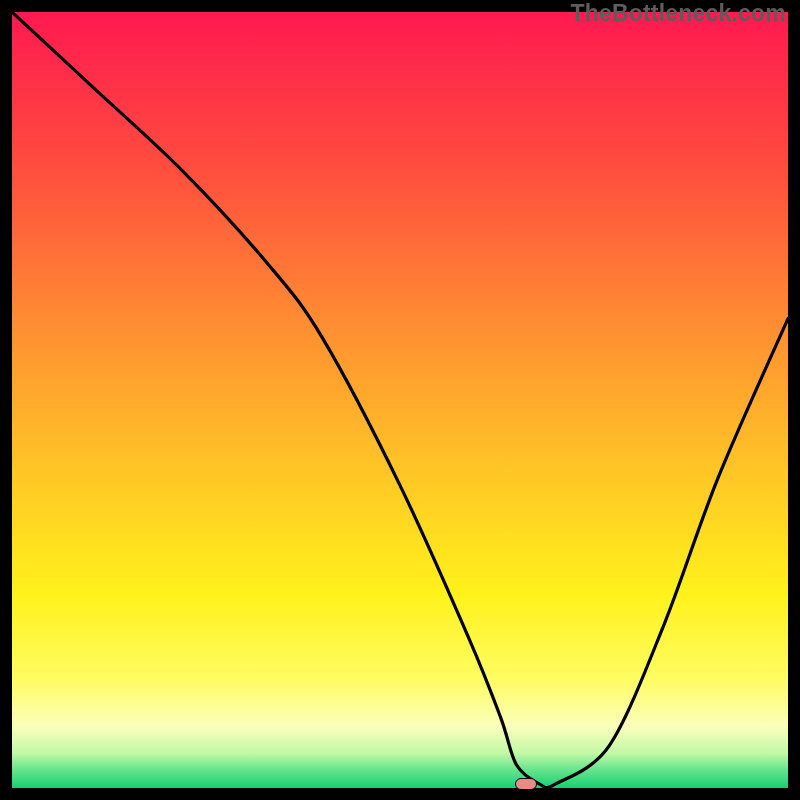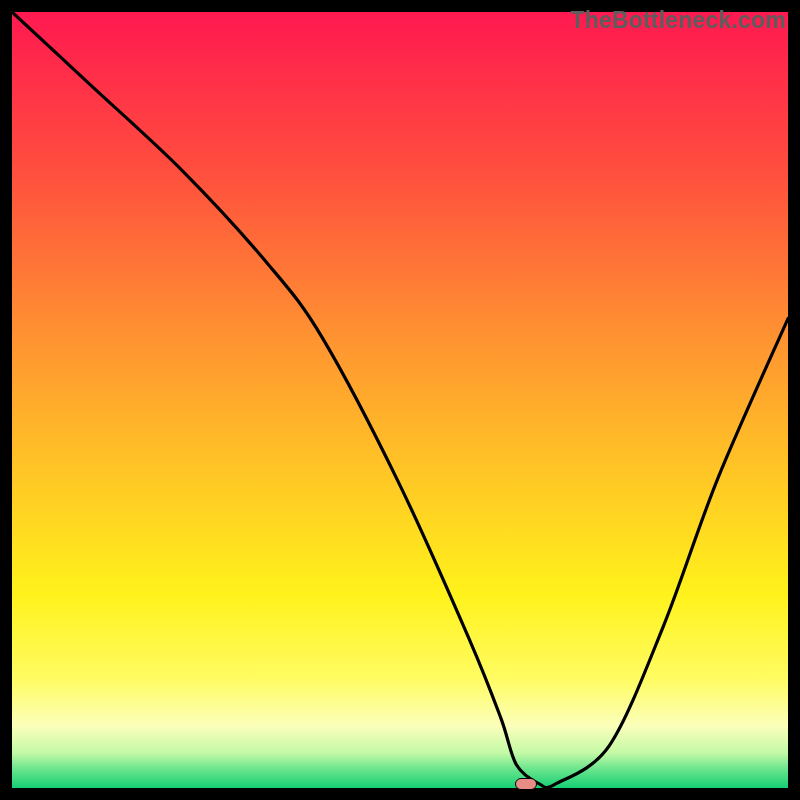--- a/index.html
+++ b/index.html
@@ -17,21 +17,21 @@
   }
   .plot-area {
     position: absolute;
     left: 12px;
     top: 12px;
     width: 776px;
     height: 776px;
   }
   .watermark {
     position: absolute;
-    top: 7px;
+    top: 0px;
     right: 14px;
     font-family: Arial, Helvetica, sans-serif;
     font-size: 23px;
     font-weight: bold;
     color: #5d5d5d;
     letter-spacing: 0.2px;
     user-select: none;
   }
   .marker {
     position: absolute;

